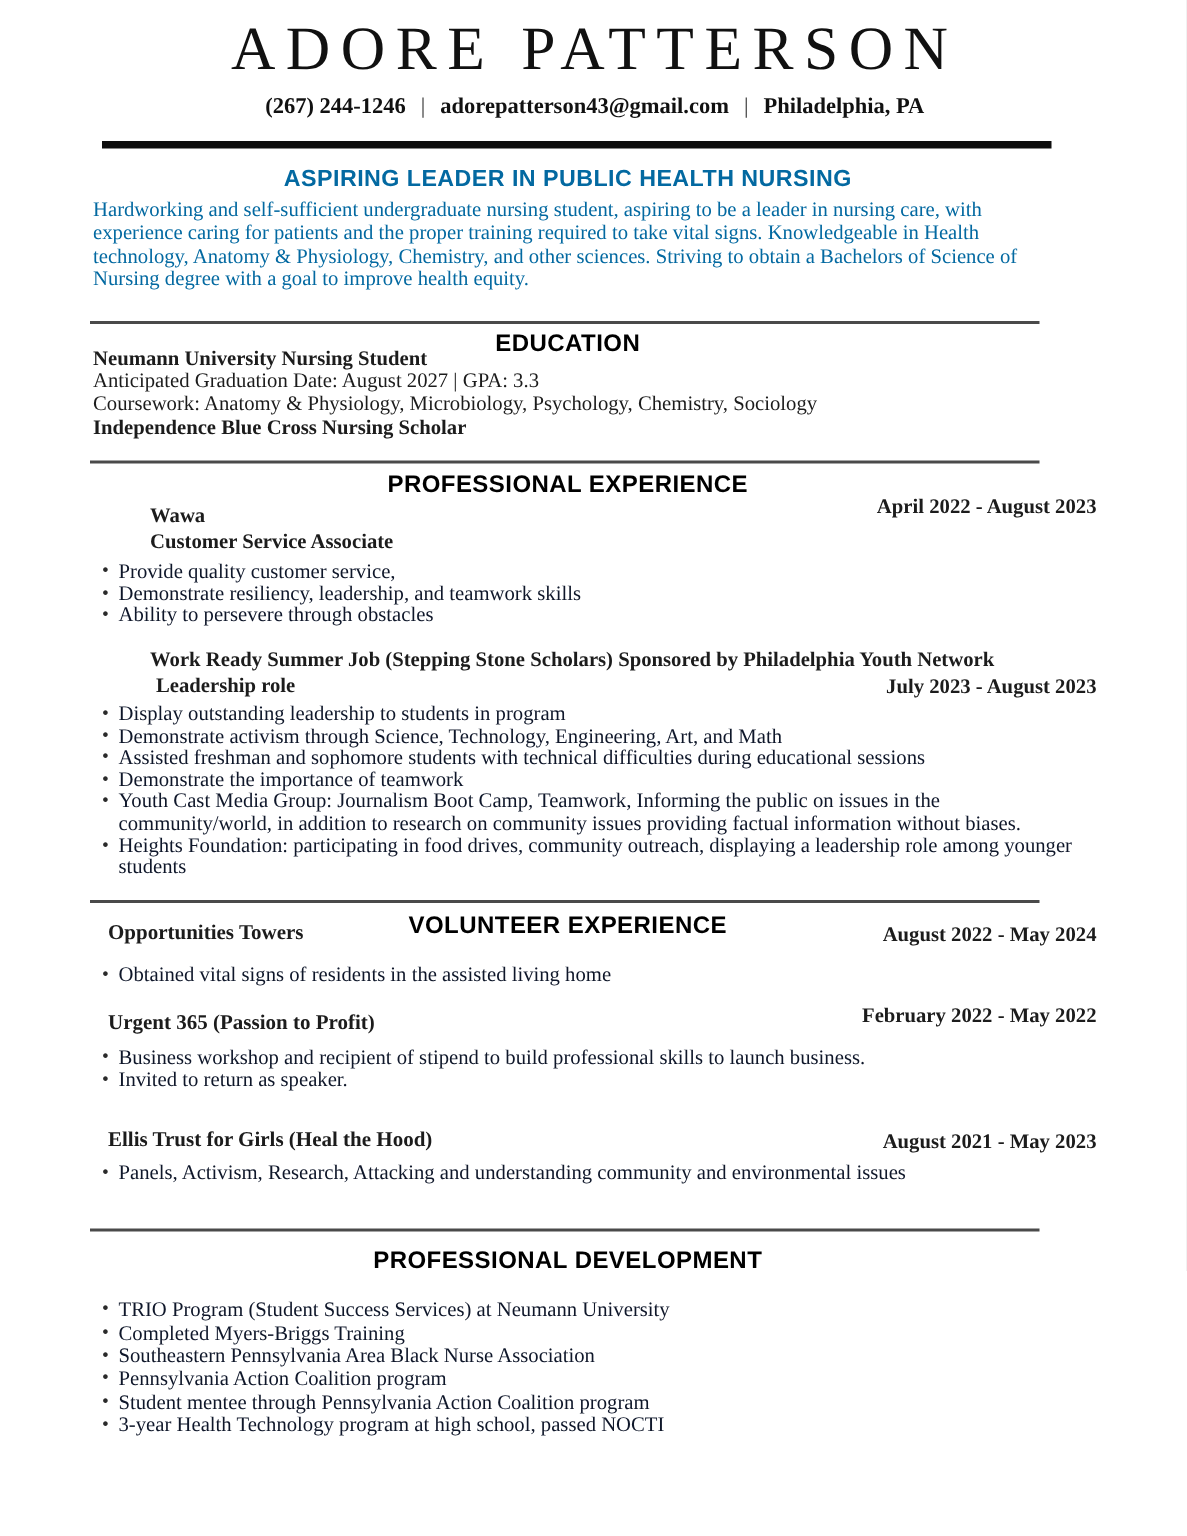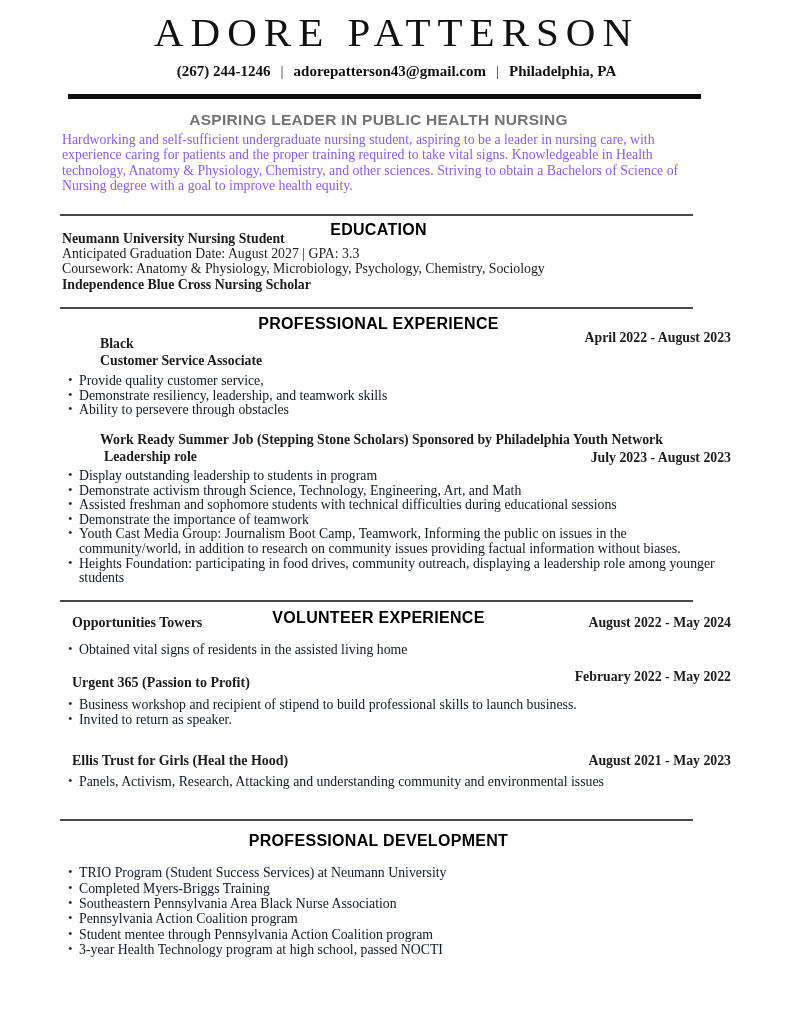--- a/index.html
+++ b/index.html
@@ -58,28 +58,28 @@
   }
   
   .headline {
     margin-top: 12px;
     width: 633px;
     text-align: center;
     font-family: "Liberation Sans", sans-serif;
     font-size: 15.5px;
     font-weight: 700;
     letter-spacing: 0.3px;
-    color: #737373;
+    color: #0369a1;
   }
   .summary-text {
     margin: 3px 0 0 0;
     width: 645px;
     font-size: 13.8px;
     line-height: 15.4px;
-    color: #8b5cf6;
+    color: #0369a1;
   }
   
   .sec-edu .rule-thin { margin-top: 20px; }
   .sec-edu .sec-head-wrap { margin-top: 4px; }
   .edu-lines { margin-top: -9px; font-size: 13.8px; line-height: 15.4px; }
   .edu-lines .b { font-weight: 700; }
   
   .sec-exp .rule-thin { margin-top: 15px; }
   .sec-exp .sec-head-wrap { margin-top: 5px; }
   .job { position: relative; }
@@ -171,21 +171,21 @@
   </section>
 
   <section class="sec-exp">
     <div class="rule-thin"></div>
     <div class="sec-head-wrap">
       <span class="sec-head">PROFESSIONAL EXPERIENCE</span>
     </div>
 
     <div class="job job1">
       <div class="dates">April 2022 - August 2023</div>
-      <div class="company ind">Black</div>
+      <div class="company ind">Wawa</div>
       <div class="role ind">Customer Service Associate</div>
       <ul class="blist">
         <li>Provide quality customer service,</li>
         <li>Demonstrate resiliency, leadership, and teamwork skills</li>
         <li>Ability to persevere through obstacles</li>
       </ul>
     </div>
 
     <div class="job job2">
       <div class="dates">July 2023 - August 2023</div>

